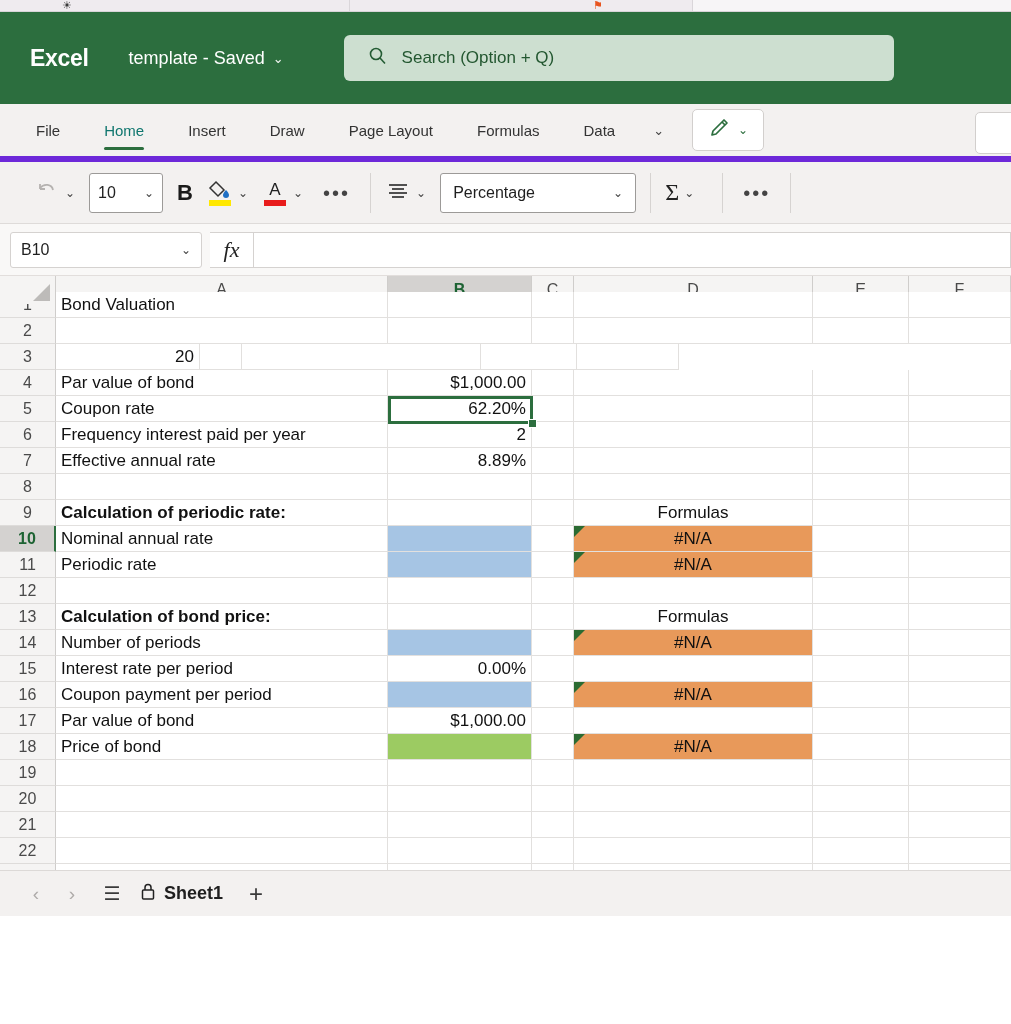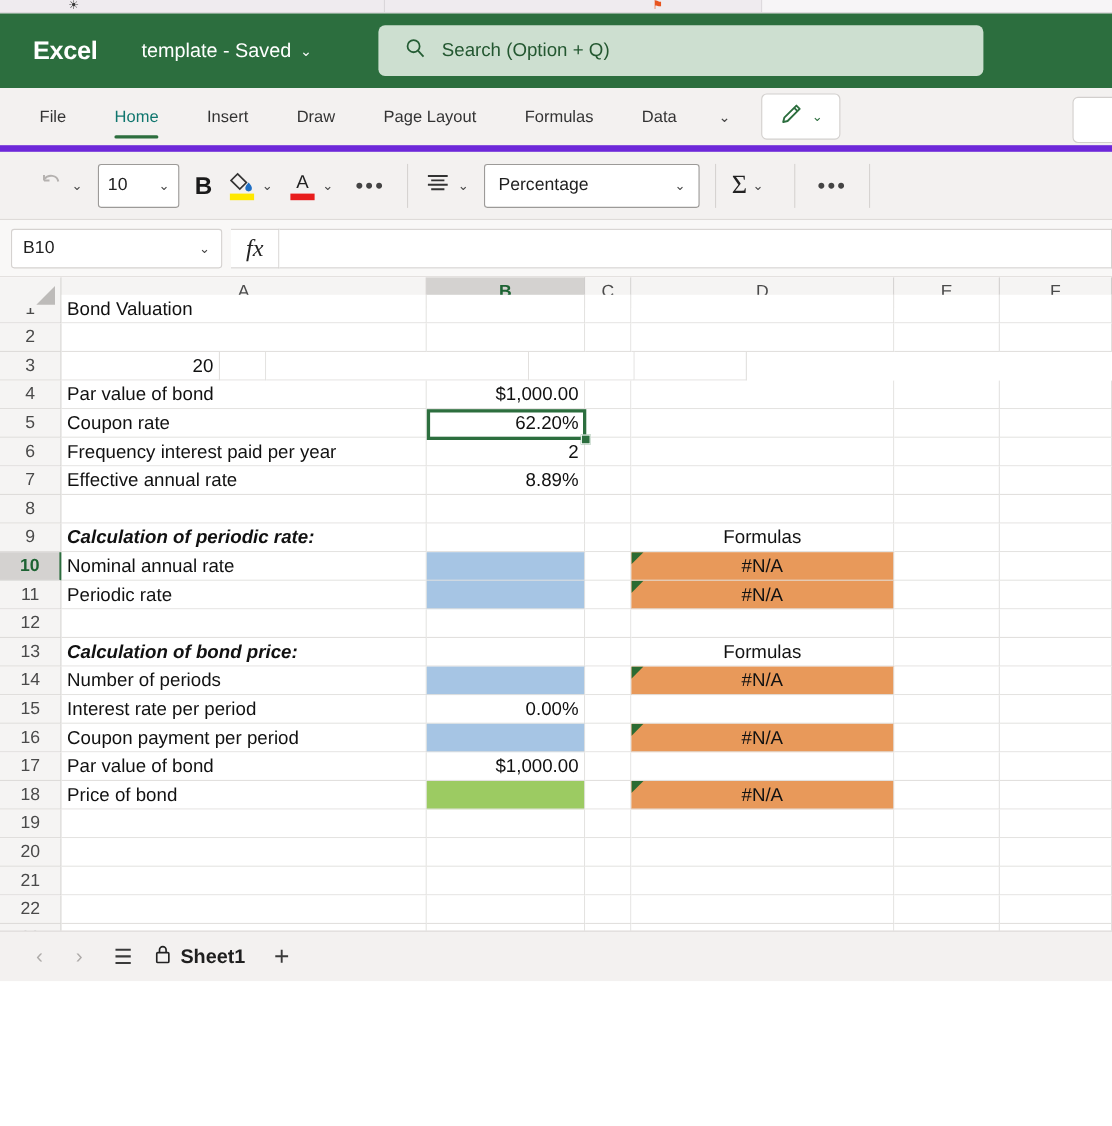--- a/index.html
+++ b/index.html
@@ -28,21 +28,21 @@
   .browser-tab.t3 { width: 318px; background: #f7f5f7; border-right: none; }
   .fav {
     width: 12px; height: 10px; margin-left: 62px;
     font-size: 11px; line-height: 10px; overflow: hidden;
   }
   .fav.dark { color: #3a3a3a; }
   .fav.red { color: #e8541f; margin-left: 243px; }
 
   
   .titlebar {
-    height: 68px; background: #2c6e3e;
+    height: 92px; background: #2c6e3e;
     display: flex; align-items: center;
     padding: 0 16px;
   }
   .app-logo {
     color: #ffffff; font-size: 23px; font-weight: bold;
     letter-spacing: -0.3px; margin-left: 14px;
   }
   .doc-title {
     color: #ffffff; font-size: 18px; margin-left: 40px;
     display: flex; align-items: center; gap: 8px;
@@ -200,21 +200,21 @@
     overflow: hidden; white-space: nowrap;
   }
   .cell.a { width: 332px; min-width: 332px; }
   .cell.b { width: 144px; min-width: 144px; justify-content: flex-end; }
   .cell.c { width: 42px;  min-width: 42px; }
   .cell.d { width: 239px; min-width: 239px; justify-content: center; }
   .cell.e { width: 96px;  min-width: 96px; }
   .cell.f { width: 102px; min-width: 102px; }
 
   .bold    { font-weight: normal; }
-  .bolditl { font-weight: bold; font-style: italic; }
+  .bolditl { font-weight: bold; }
   .bg-blue  { background: #a6c5e4 !important; }
   .bg-green { background: #9ccb62 !important; }
   .bg-orng  { background: #e8995a !important; }
   .errtri {
     position: absolute; left: 0; top: 0;
     width: 0; height: 0;
     border-top: 11px solid #2b6b32;
     border-right: 11px solid transparent;
   }
 

